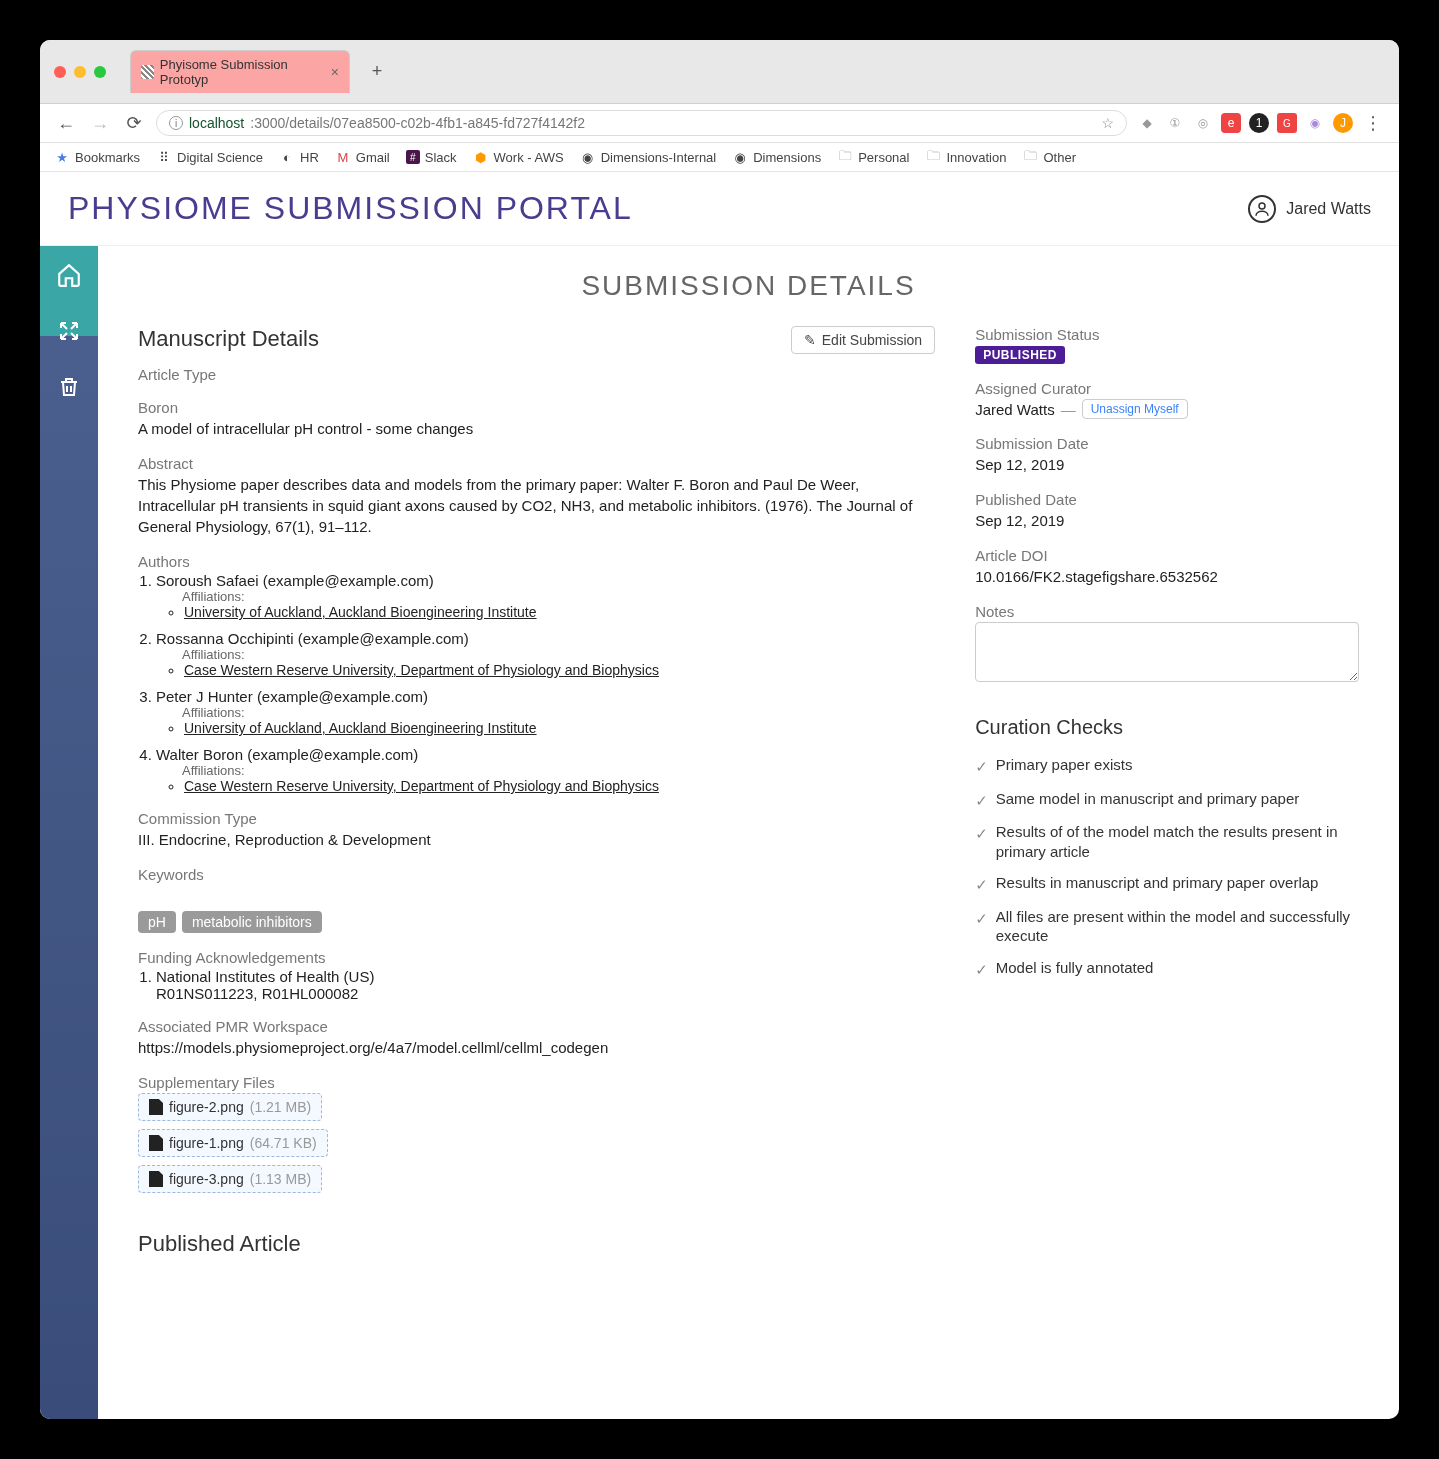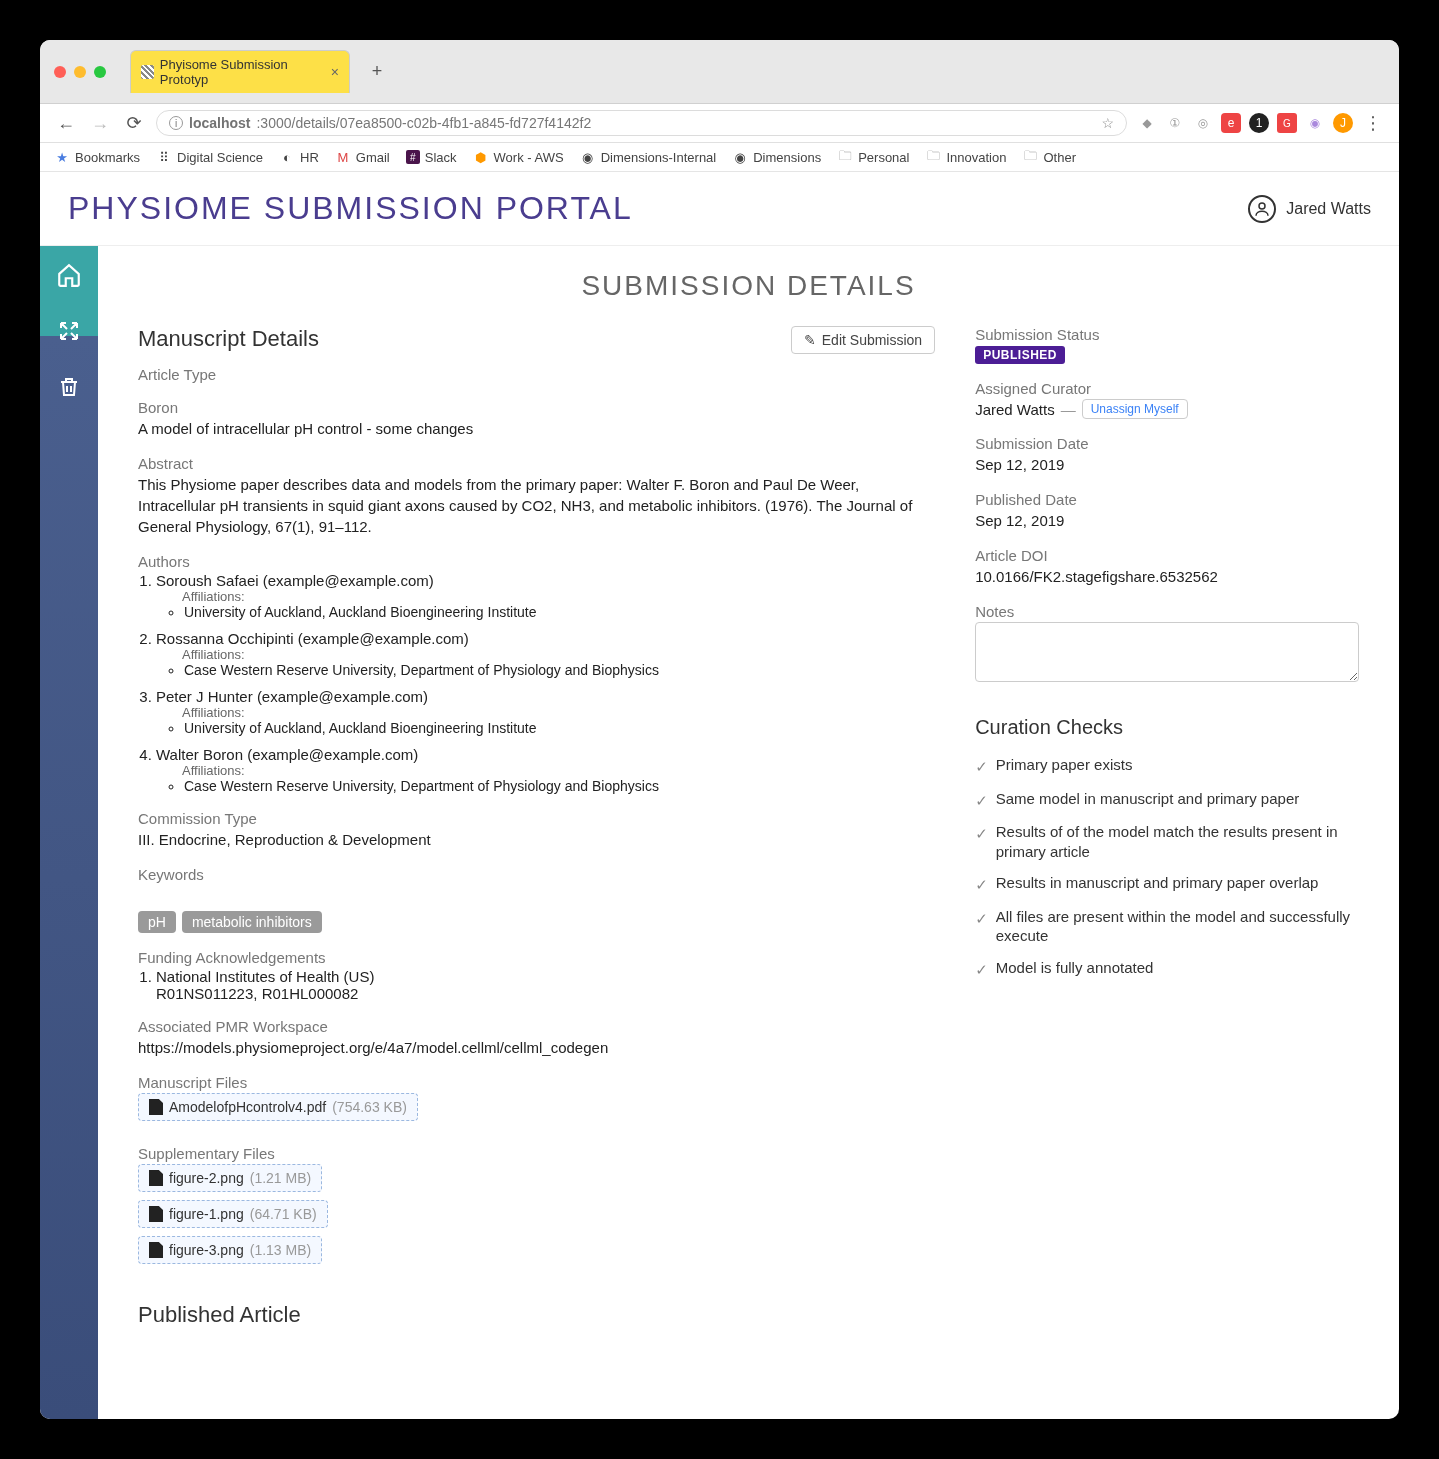--- a/index.html
+++ b/index.html
@@ -3,29 +3,29 @@
 <meta charset="utf-8">
 <style>
 * { box-sizing: border-box; margin: 0; padding: 0; }
 body { font-family: -apple-system, BlinkMacSystemFont, "Segoe UI", Helvetica, Arial, sans-serif; background: #000; }
 .frame { background: #000; padding: 40px; width: 1439px; height: 1459px; }
 .mac-window { background: #fff; border-radius: 10px; overflow: hidden; height: 100%; display: flex; flex-direction: column; box-shadow: 0 10px 40px rgba(0,0,0,.5); }
 .titlebar { background: #e8e8e8; padding: 10px 14px; display: flex; align-items: center; gap: 8px; border-bottom: 1px solid #d0d0d0; }
 .traffic { display: flex; gap: 8px; }
 .dot { width: 12px; height: 12px; border-radius: 50%; }
 .dot.r { background: #ff5f57; } .dot.y { background: #febc2e; } .dot.g { background: #28c840; }
-.tab { background: #fde047; border: 1px solid #ccc; border-bottom: none; border-radius: 6px 6px 0 0; padding: 6px 10px; margin-left: 16px; display: flex; align-items: center; gap: 6px; font-size: 13px; color: #333; max-width: 220px; }
+.tab { background: #fca5a5; border: 1px solid #ccc; border-bottom: none; border-radius: 6px 6px 0 0; padding: 6px 10px; margin-left: 16px; display: flex; align-items: center; gap: 6px; font-size: 13px; color: #333; max-width: 220px; }
 .tab .fav { width: 14px; height: 14px; background: repeating-linear-gradient(45deg,#888,#888 2px,#fff 2px,#fff 4px); border-radius: 2px; }
 .tab .close { margin-left: auto; color: #666; font-size: 14px; cursor: pointer; }
 .newtab { width: 22px; height: 22px; display: flex; align-items: center; justify-content: center; color: #555; font-size: 18px; margin-left: 8px; cursor: pointer; }
 .addrbar { background: #fff; padding: 6px 14px; display: flex; align-items: center; gap: 10px; border-bottom: 1px solid #e0e0e0; }
 .nav-btn { width: 24px; height: 24px; display: flex; align-items: center; justify-content: center; color: #555; cursor: pointer; font-size: 18px; }
 .urlbox { flex: 1; border: 1px solid #dcdcdc; border-radius: 14px; padding: 4px 12px; font-size: 14px; color: #555; display: flex; align-items: center; gap: 6px; }
 .urlbox .scheme { color: #777; }
-.urlbox .host { color: #737373; font-weight: 700; }
+.urlbox .host { color: #14532d; font-weight: 400; }
 .ext-icons { display: flex; gap: 8px; align-items: center; }
 .ext-icons .ic { width: 20px; height: 20px; border-radius: 50%; display: flex; align-items: center; justify-content: center; font-size: 12px; }
 .bookmarks { background: #fff; padding: 6px 14px; display: flex; align-items: center; gap: 16px; border-bottom: 1px solid #e5e5e5; font-size: 13px; color: #444; }
 .bm { display: flex; align-items: center; gap: 5px; cursor: pointer; }
 .bm .bi { width: 16px; height: 16px; display: flex; align-items: center; justify-content: center; font-size: 13px; }
 .content { flex: 1; display: flex; overflow: hidden; }
 .app-header { background: #fff; border-bottom: 1px solid #eee; padding: 18px 28px; display: flex; align-items: center; justify-content: space-between; gap: 24px; }
 .app-title { font-size: 32px; font-weight: 300; letter-spacing: 2px; color: #4a3d8f; }
 .user-chip { display: flex; align-items: center; gap: 10px; font-size: 16px; color: #333; }
 .user-chip .avatar { width: 28px; height: 28px; border: 2px solid #333; border-radius: 50%; display: flex; align-items: center; justify-content: center; }
@@ -39,21 +39,21 @@
 .right { flex: 0.65; }
 .section-head { display: flex; align-items: flex-start; justify-content: space-between; margin-bottom: 12px; }
 .h2 { font-size: 22px; font-weight: 400; color: #333; }
 .edit-btn { border: 1px solid #ccc; background: #fff; padding: 5px 12px; border-radius: 4px; font-size: 14px; color: #444; cursor: pointer; display: flex; align-items: center; gap: 6px; }
 .field { margin-bottom: 16px; }
 .flabel { font-size: 15px; color: #777; margin-bottom: 2px; }
 .fval { font-size: 15px; color: #222; line-height: 1.4; }
 .authors ol, .primary ol, .funding ol { padding-left: 18px; font-size: 15px; color: #222; }
 .authors li, .primary li, .funding li { margin-bottom: 10px; }
 .aff-label { font-size: 13px; color: #666; margin-left: 26px; }
-.aff-list { list-style: circle; padding-left: 28px; font-size: 14px; color: #222; }
+.aff-list { list-style: circle; padding-left: 28px; font-size: 14px; color: #222; text-decoration: underline; }
 .primary .doi { font-style: italic; }
 .tags { display: flex; gap: 6px; margin-top: 28px; }
 .tag { background: #9a9a9a; color: #fff; padding: 3px 10px; border-radius: 4px; font-size: 14px; }
 .file-chip { display: inline-flex; align-items: center; gap: 6px; border: 1px dashed #9bb8e0; background: #f4f8ff; padding: 5px 10px; border-radius: 4px; font-size: 14px; color: #333; margin-bottom: 8px; cursor: pointer; }
 .file-chip .fi { width: 14px; height: 16px; background: #222; clip-path: polygon(0 0,70% 0,100% 25%,100% 100%,0 100%); }
 .file-chip .size { color: #999; }
 .status-badge { display: inline-block; background: #4c1d95; color: #fff; font-size: 12px; font-weight: 600; padding: 2px 8px; border-radius: 3px; letter-spacing: .5px; }
 .curator-row { display: flex; align-items: center; gap: 6px; font-size: 15px; color: #222; }
 .unassign { border: 1px solid #ccc; background: #fff; padding: 2px 8px; border-radius: 4px; font-size: 12px; color: #3b82f6; cursor: pointer; }
 .notes-ta { width: 100%; height: 60px; border: 1px solid #ccc; border-radius: 4px; padding: 6px; font-size: 14px; resize: vertical; }
@@ -250,28 +250,20 @@
                 <ol id="funding-list">
                       <li>National Institutes of Health (US)<br>R01NS011223, R01HL000082</li>
                     </ol>
               </div>
 
               <div class="field">
                     <div class="flabel">Associated PMR Workspace</div>
                     <div class="fval">https://models.physiomeproject.org/e/4a7/model.cellml/cellml_codegen</div>
                   </div>
 
-              <div class="field">
-                <div class="flabel">Manuscript Files</div>
-                <div id="mfiles"><div class="file-chip">
-                        <span class="fi"></span>
-                        <span>AmodelofpHcontrolv4.pdf</span> 
-                        <span class="size">(754.63 KB)</span>
-                      </div><br></div>
-              </div>
 
               <div class="field">
                 <div class="flabel">Supplementary Files</div>
                 <div id="sfiles"><div class="file-chip">
                         <span class="fi"></span>
                         <span>figure-2.png</span> 
                         <span class="size">(1.21 MB)</span>
                       </div><br><div class="file-chip">
                         <span class="fi"></span>
                         <span>figure-1.png</span> 

